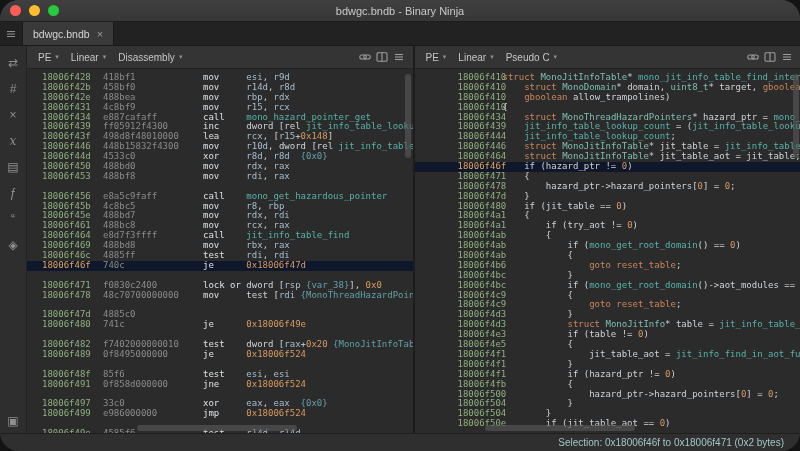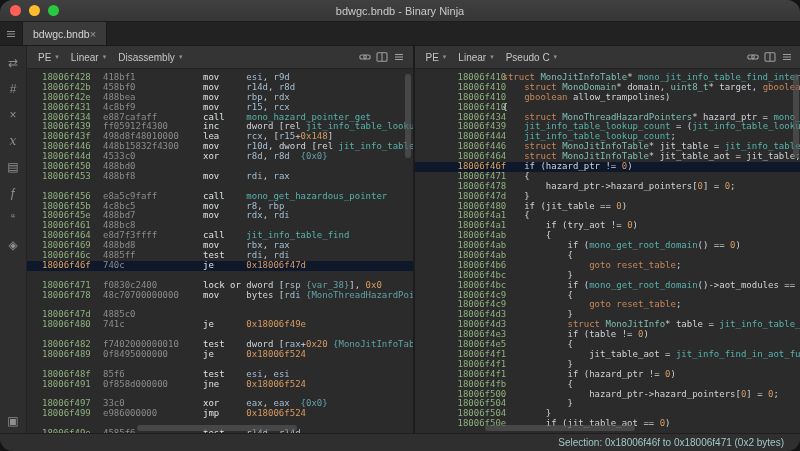--- a/index.html
+++ b/index.html
@@ -1,27 +1,27 @@
 <!DOCTYPE html>
 <html><head>
 <meta charset="utf-8">
 <style>
   html,body{margin:0;padding:0;background:#141414;width:800px;height:451px;overflow:hidden;
     font-family:"Liberation Sans",sans-serif;}
-  .window{width:800px;height:451px;border-radius:13px;overflow:hidden;display:flex;flex-direction:column;
+  .window{width:800px;height:451px;border-radius:19px;overflow:hidden;display:flex;flex-direction:column;
     background:#2b2b2b;}
   
   .titlebar{height:21px;flex:none;background:linear-gradient(#404040,#363636);display:flex;align-items:center;position:relative;border-bottom:1px solid #1d1d1d;}
   .lights{display:flex;gap:8px;padding-left:10px;z-index:2;}
   .light{width:11px;height:11px;border-radius:50%;}
   .title{position:absolute;left:0;right:0;text-align:center;font-size:11px;color:#c9c9c9;}
   
   .tabbar{height:23px;flex:none;background:#222222;display:flex;align-items:stretch;border-bottom:1px solid #191919;}
   .tabbar-icon{width:22px;display:flex;align-items:center;justify-content:center;}
-  .tab{display:flex;align-items:center;background:#3a3a3a;padding:0 10px;font-size:10.5px;color:#d4d4d4;border-right:1px solid #191919;border-left:1px solid #191919;}
+  .tab{display:flex;align-items:center;gap:7px;background:#3a3a3a;padding:0 10px;font-size:10.5px;color:#d4d4d4;border-right:1px solid #191919;border-left:1px solid #191919;}
   .tab-close{color:#9a9a9a;font-size:11px;cursor:default;}
   
   .main{flex:1;display:flex;min-height:0;}
   .iconstrip{width:26px;flex:none;background:#2e2e2e;border-right:1px solid #232323;display:flex;flex-direction:column;align-items:center;padding-top:10px;gap:11px;position:relative;}
   .sb-icon{color:#8f8f8f;font-size:12px;height:15px;line-height:15px;}
   .sb-icon.it{font-style:italic;font-family:"DejaVu Serif",serif;}
   .sb-bottom{position:absolute;bottom:4px;left:0;right:0;text-align:center;}
   .panes{flex:1;display:flex;min-width:0;}
   .pane{flex:1;display:flex;flex-direction:column;min-width:0;position:relative;background:#2b2b2b;}
   .pane.left{border-right:2px solid #1c1c1c;}
@@ -134,34 +134,34 @@
         <div class="code-area" id="left-lines">
             <div class="code-line"><span class="addr">18006f428</span><span class="bytes">418bf1</span><span class="codetxt"><span class="t-m">mov     </span><span class="t-r">esi</span><span class="t-w">, </span><span class="t-r">r9d</span></span></div>
             <div class="code-line"><span class="addr">18006f42b</span><span class="bytes">458bf0</span><span class="codetxt"><span class="t-m">mov     </span><span class="t-r">r14d</span><span class="t-w">, </span><span class="t-r">r8d</span></span></div>
             <div class="code-line"><span class="addr">18006f42e</span><span class="bytes">488bea</span><span class="codetxt"><span class="t-m">mov     </span><span class="t-r">rbp</span><span class="t-w">, </span><span class="t-r">rdx</span></span></div>
             <div class="code-line"><span class="addr">18006f431</span><span class="bytes">4c8bf9</span><span class="codetxt"><span class="t-m">mov     </span><span class="t-r">r15</span><span class="t-w">, </span><span class="t-r">rcx</span></span></div>
             <div class="code-line"><span class="addr">18006f434</span><span class="bytes">e887cafaff</span><span class="codetxt"><span class="t-m">call    </span><span class="t-s">mono_hazard_pointer_get</span></span></div>
             <div class="code-line"><span class="addr">18006f439</span><span class="bytes">ff05912f4300</span><span class="codetxt"><span class="t-m">inc     </span><span class="t-w">dword [rel </span><span class="t-s">jit_info_table_lookup_count</span></span></div>
             <div class="code-line"><span class="addr">18006f43f</span><span class="bytes">498d8f48010000</span><span class="codetxt"><span class="t-m">lea     </span><span class="t-r">rcx</span><span class="t-w">, [</span><span class="t-r">r15</span><span class="t-w">+</span><span class="t-n">0x148</span><span class="t-w">]</span></span></div>
             <div class="code-line"><span class="addr">18006f446</span><span class="bytes">448b15832f4300</span><span class="codetxt"><span class="t-m">mov     </span><span class="t-r">r10d</span><span class="t-w">, dword [rel </span><span class="t-s">jit_info_table_lookup_cou</span></span></div>
             <div class="code-line"><span class="addr">18006f44d</span><span class="bytes">4533c0</span><span class="codetxt"><span class="t-m">xor     </span><span class="t-r">r8d</span><span class="t-w">, </span><span class="t-r">r8d</span><span class="t-c">  {0x0}</span></span></div>
-            <div class="code-line"><span class="addr">18006f450</span><span class="bytes">488bd0</span></div>
+            <div class="code-line"><span class="addr">18006f450</span><span class="bytes">488bd0</span><span class="codetxt"><span class="t-m">mov     </span><span class="t-r">rdx</span><span class="t-w">, </span><span class="t-r">rax</span></span></div>
             <div class="code-line"><span class="addr">18006f453</span><span class="bytes">488bf8</span><span class="codetxt"><span class="t-m">mov     </span><span class="t-r">rdi</span><span class="t-w">, </span><span class="t-r">rax</span></span></div>
             <div class="code-line"><span class="addr"></span><span class="bytes"></span><span class="codetxt"></span></div>
             <div class="code-line"><span class="addr">18006f456</span><span class="bytes">e8a5c9faff</span><span class="codetxt"><span class="t-m">call    </span><span class="t-s">mono_get_hazardous_pointer</span></span></div>
             <div class="code-line"><span class="addr">18006f45b</span><span class="bytes">4c8bc5</span><span class="codetxt"><span class="t-m">mov     </span><span class="t-r">r8</span><span class="t-w">, </span><span class="t-r">rbp</span></span></div>
             <div class="code-line"><span class="addr">18006f45e</span><span class="bytes">488bd7</span><span class="codetxt"><span class="t-m">mov     </span><span class="t-r">rdx</span><span class="t-w">, </span><span class="t-r">rdi</span></span></div>
-            <div class="code-line"><span class="addr">18006f461</span><span class="bytes">488bc8</span></div>
+            <div class="code-line"><span class="addr">18006f461</span><span class="bytes">488bc8</span><span class="codetxt"><span class="t-m">mov     </span><span class="t-r">rcx</span><span class="t-w">, </span><span class="t-r">rax</span></span></div>
             <div class="code-line"><span class="addr">18006f464</span><span class="bytes">e8d7f3ffff</span><span class="codetxt"><span class="t-m">call    </span><span class="t-s">jit_info_table_find</span></span></div>
             <div class="code-line"><span class="addr">18006f469</span><span class="bytes">488bd8</span><span class="codetxt"><span class="t-m">mov     </span><span class="t-r">rbx</span><span class="t-w">, </span><span class="t-r">rax</span></span></div>
             <div class="code-line"><span class="addr">18006f46c</span><span class="bytes">4885ff</span><span class="codetxt"><span class="t-m">test    </span><span class="t-r">rdi</span><span class="t-w">, </span><span class="t-r">rdi</span></span></div>
             <div class="code-line hl"><span class="addr">18006f46f</span><span class="bytes">740c</span><span class="codetxt"><span class="t-m">je      </span><span class="t-n">0x18006f47d</span></span></div>
             <div class="code-line"><span class="addr"></span><span class="bytes"></span><span class="codetxt"></span></div>
             <div class="code-line"><span class="addr">18006f471</span><span class="bytes">f0830c2400</span><span class="codetxt"><span class="t-m">lock or </span><span class="t-w">dword [</span><span class="t-r">rsp</span><span class="t-c"> {var_38}</span><span class="t-w">], </span><span class="t-n">0x0</span></span></div>
-            <div class="code-line"><span class="addr">18006f478</span><span class="bytes">48c70700000000</span><span class="codetxt"><span class="t-m">mov     </span><span class="t-w">bytes [</span><span class="t-r">rdi</span><span class="t-c"> {MonoThreadHazardPointers::haza</span></span></div>
+            <div class="code-line"><span class="addr">18006f478</span><span class="bytes">48c70700000000</span><span class="codetxt"><span class="t-m">mov     </span><span class="t-w">test [</span><span class="t-r">rdi</span><span class="t-c"> {MonoThreadHazardPointers::haza</span></span></div>
             <div class="code-line"><span class="addr"></span><span class="bytes"></span><span class="codetxt"></span></div>
             <div class="code-line"><span class="addr">18006f47d</span><span class="bytes">4885c0</span></div>
             <div class="code-line"><span class="addr">18006f480</span><span class="bytes">741c</span><span class="codetxt"><span class="t-m">je      </span><span class="t-n">0x18006f49e</span></span></div>
             <div class="code-line"><span class="addr"></span><span class="bytes"></span><span class="codetxt"></span></div>
             <div class="code-line"><span class="addr">18006f482</span><span class="bytes">f7402000000010</span><span class="codetxt"><span class="t-m">test    </span><span class="t-w">dword [</span><span class="t-r">rax</span><span class="t-w">+</span><span class="t-n">0x20</span><span class="t-c"> {MonoJitInfoTable::is_tram</span></span></div>
             <div class="code-line"><span class="addr">18006f489</span><span class="bytes">0f8495000000</span><span class="codetxt"><span class="t-m">je      </span><span class="t-n">0x18006f524</span></span></div>
             <div class="code-line"><span class="addr"></span><span class="bytes"></span><span class="codetxt"></span></div>
             <div class="code-line"><span class="addr">18006f48f</span><span class="bytes">85f6</span><span class="codetxt"><span class="t-m">test    </span><span class="t-r">esi</span><span class="t-w">, </span><span class="t-r">esi</span></span></div>
             <div class="code-line"><span class="addr">18006f491</span><span class="bytes">0f858d000000</span><span class="codetxt"><span class="t-m">jne     </span><span class="t-n">0x18006f524</span></span></div>
             <div class="code-line"><span class="addr"></span><span class="bytes"></span><span class="codetxt"></span></div>

